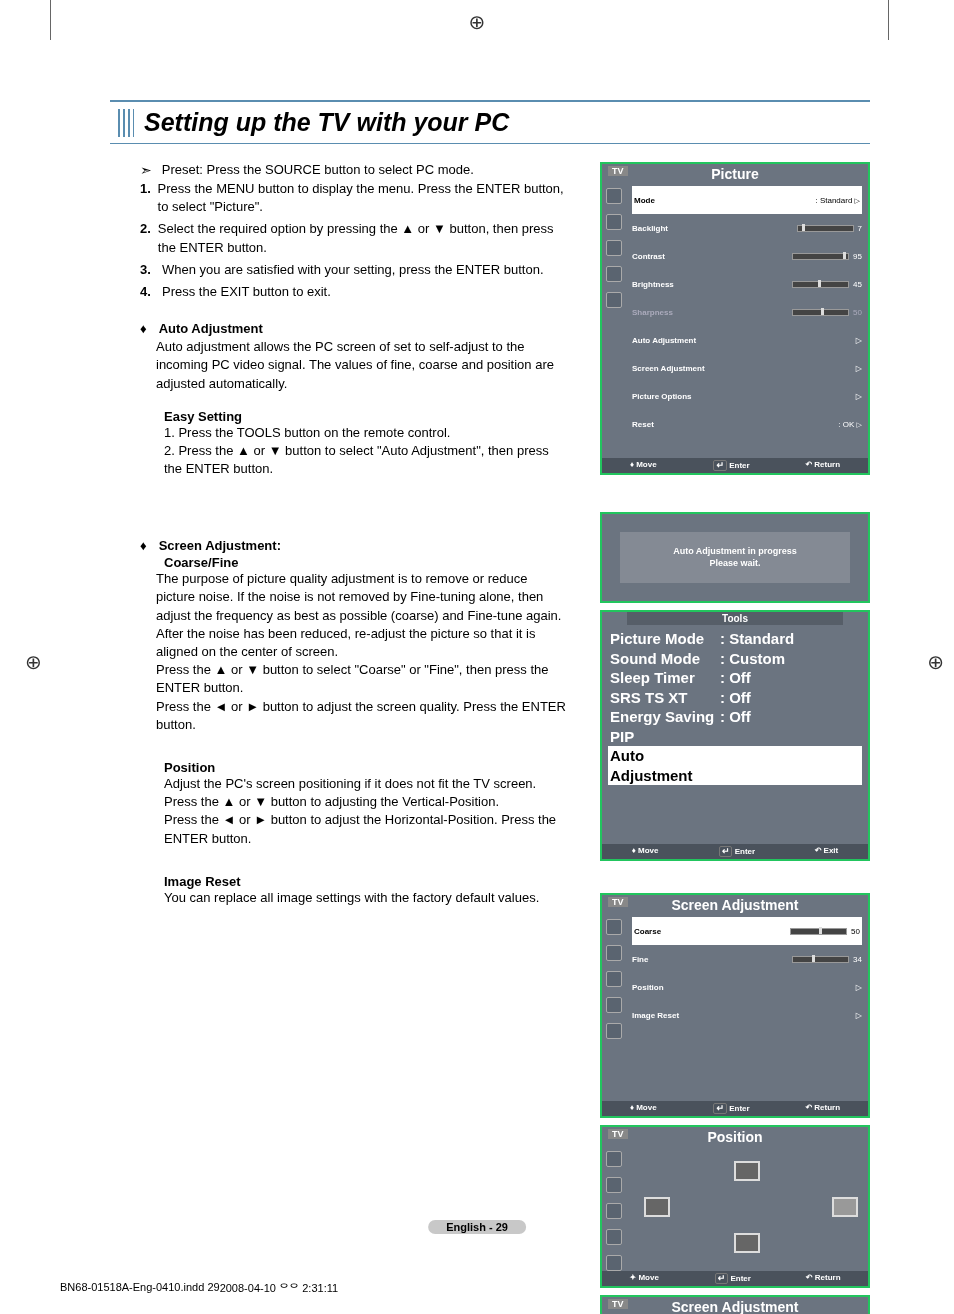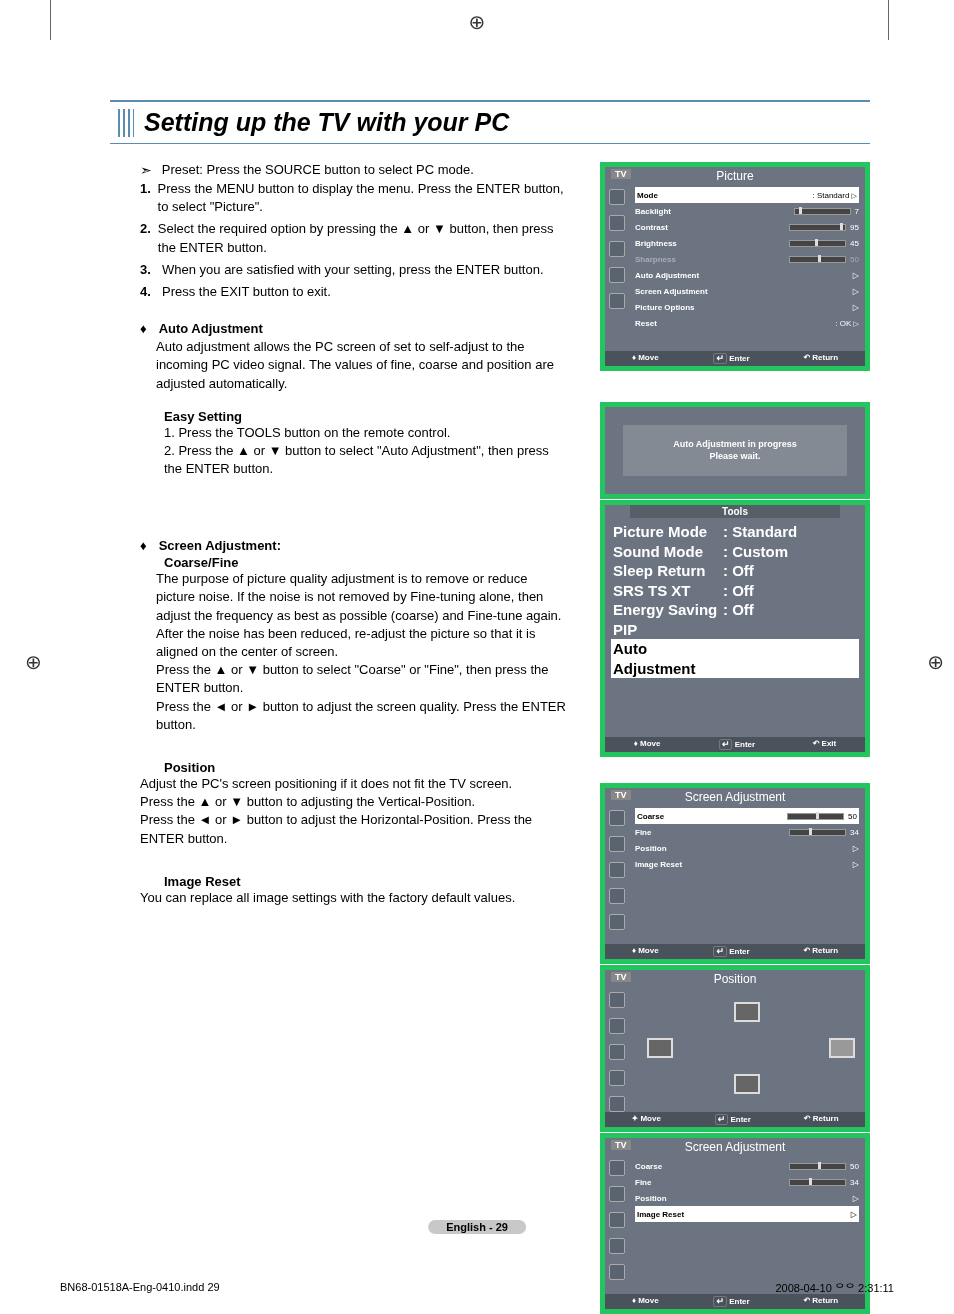--- a/index.html
+++ b/index.html
@@ -21,31 +21,31 @@
   .numlist li{display:flex;margin-bottom:4px;line-height:1.4}
   .numlist li .num{font-weight:bold;width:22px}
   .bullet-sec{margin-top:20px}
   .bullet-head{display:flex;align-items:flex-start;margin-bottom:2px}
   .bullet-head .dia{margin-right:12px}
   .bullet-head .hdr{font-weight:bold}
   .bullet-body{margin-left:16px;line-height:1.4}
   .easyhead{font-weight:bold;margin-top:16px;margin-left:24px}
   .easylist{margin-left:24px;line-height:1.4}
   .sub-hdr{font-weight:bold;margin-left:24px;margin-top:26px}
-  .sub-body{line-height:1.4}
-  
-  
-  .osd{background:#6b7480;border:5px solid #22c55e;font-size:9px;color:#fff;margin-bottom:1px;position:relative}
-  .osd-title-bar{text-align:center;font-weight:normal;padding:2px 0;font-size:12px}
+  .sub-body{margin-left:24px;line-height:1.4}
+  
+  
+  .osd{background:#6b7480;border:2px solid #22c55e;font-size:9px;color:#fff;margin-bottom:7px;position:relative}
+  .osd-title-bar{text-align:center;font-weight:bold;padding:2px 0;font-size:14px}
   .osd-tv-label{position:absolute;left:6px;top:2px;font-size:9px;font-weight:bold;background:#888;padding:0 4px}
   .osd-body{display:flex}
   .osd-icons{width:24px;display:flex;flex-direction:column;align-items:center;padding-top:4px;gap:10px}
   .osd-icons .ic{width:14px;height:14px;border:1px solid #aaa;background:#5a6470;border-radius:2px}
   .osd-content{flex:1;padding:2px 6px}
-  .osd-row{display:flex;justify-content:space-between;align-items:center;height:16px}
+  .osd-row{display:flex;justify-content:space-between;align-items:center;height:28px}
   .osd-row.hl{background:#fff;color:#000;padding:0 2px}
   .osd-row .lbl{font-weight:bold;font-size:8px}
   .osd-row .val{font-size:8px;white-space:nowrap}
   .slider{display:inline-block;width:55px;height:5px;background:#444;border:1px solid #999;position:relative;margin-right:4px;vertical-align:middle}
   .slider .thumb{position:absolute;width:3px;height:7px;background:#ddd;top:-2px}
   .osd-foot{display:flex;justify-content:space-around;background:#4a525c;padding:2px 0;font-size:8px;font-weight:bold}
   .tri{font-size:7px}
   
   .osd-msg{background:#848a94;padding:14px 0;text-align:center;font-weight:bold;font-size:9px;line-height:1.3}
   .tools-title{text-align:center;padding:1px 0;font-weight:bold;font-size:10px;background:#565e68;margin:0 25px}
@@ -55,21 +55,21 @@
   .tools-hl{background:#fff;color:#000;margin:0 -2px;padding:0 2px}
   
   .pos-area{flex:1;position:relative;height:120px}
   .pos-sq{position:absolute;width:22px;height:16px;background:#666;border:2px solid #ddd}
   .pos-sq.up{left:50%;top:14px;transform:translateX(-50%)}
   .pos-sq.dn{left:50%;bottom:14px;transform:translateX(-50%)}
   .pos-sq.lf{left:18px;top:50%;transform:translateY(-50%)}
   .pos-sq.rt{right:10px;top:50%;transform:translateY(-50%);background:#999}
   
   .page-num{position:absolute;left:50%;bottom:80px;transform:translateX(-50%);background:#c8c8c8;border-radius:10px;padding:1px 18px;font-size:11px;font-weight:bold}
-  .footer{position:absolute;bottom:20px;left:60px;right:60px;display:flex;justify-content:space-between;font-size:11px}
+  .footer{position:absolute;bottom:20px;left:60px;right:60px;display:flex;justify-content:flex-start;font-size:11px}
   .crop-line{position:absolute;background:#666}
   .guide-v1{left:50px;top:0;width:1px;height:40px}
   .guide-v2{right:65px;top:0;width:1px;height:40px}
   .enter-glyph{display:inline-block;border:1px solid #777;border-radius:2px;font-size:9px;padding:0 2px;line-height:1;vertical-align:middle;margin-left:1px}
 </style>
 </head>
 <body>
 
 <div class="page">
   <div class="crop-line guide-v1"></div>
@@ -215,21 +215,21 @@
           <div class="tools-body">
             <div class="tools-row">
                 <span class="l">Picture Mode</span>
                 <span>: Standard</span>
               </div>
             <div class="tools-row">
                 <span class="l">Sound Mode</span>
                 <span>: Custom</span>
               </div>
             <div class="tools-row">
-                <span class="l">Sleep Return</span>
+                <span class="l">Sleep Timer</span>
                 <span>: Off</span>
               </div>
             <div class="tools-row">
                 <span class="l">SRS TS XT</span>
                 <span>: Off</span>
               </div>
             <div class="tools-row">
                 <span class="l">Energy Saving</span>
                 <span>: Off</span>
               </div>

